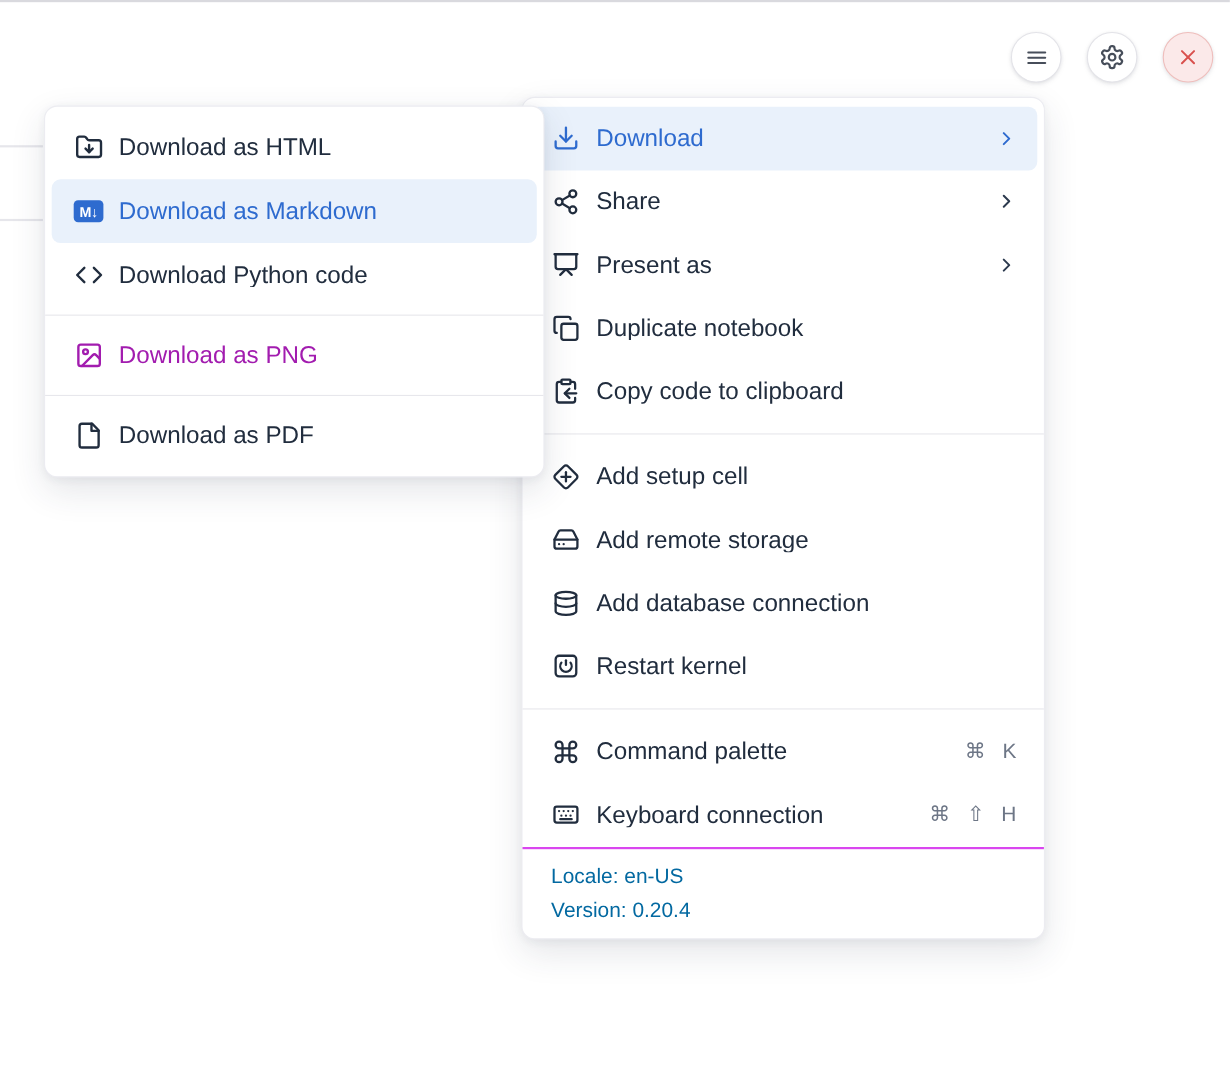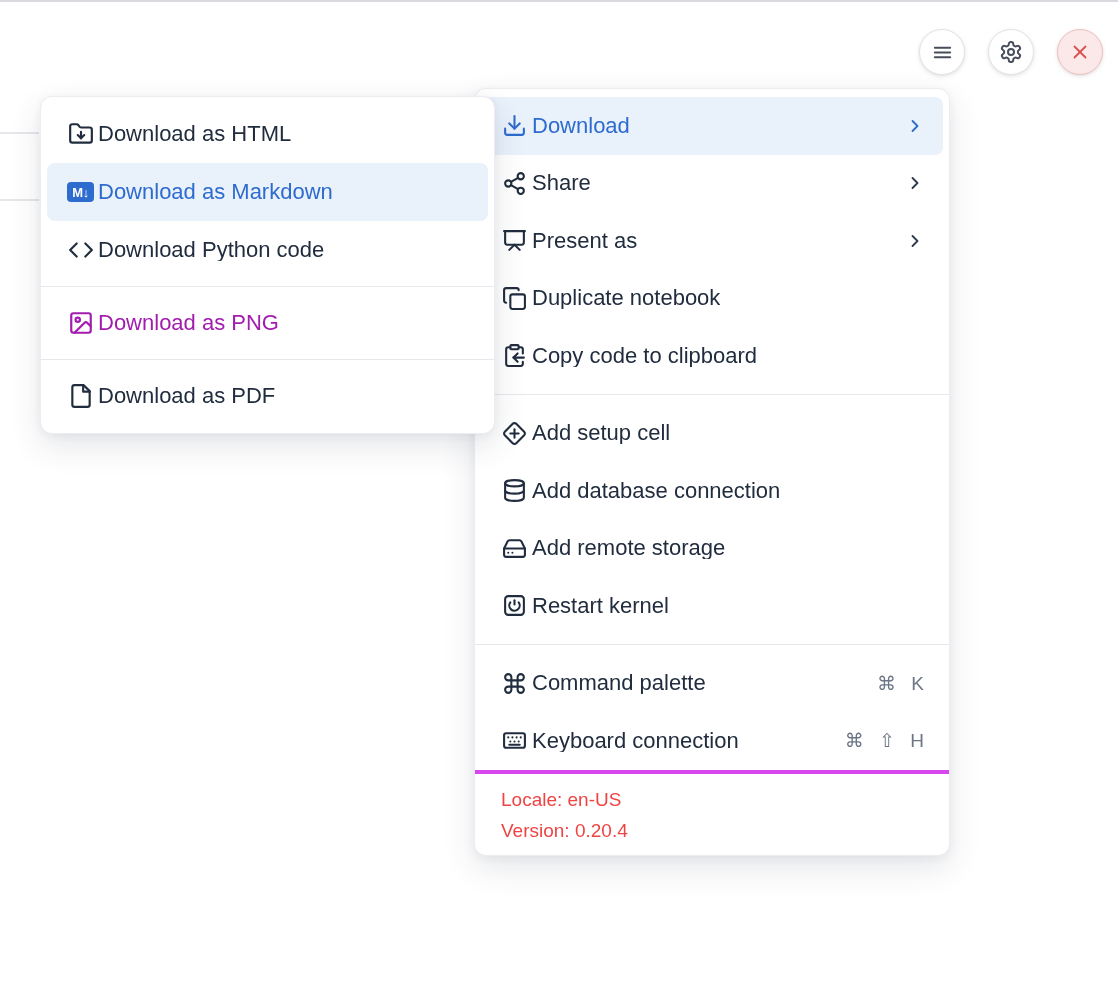--- a/index.html
+++ b/index.html
@@ -30,21 +30,21 @@
   .menu-panel{
     position:absolute;background:#ffffff;box-sizing:border-box;
     border:1px solid #ececf1;border-radius:12px;
     box-shadow:0 12px 32px rgba(40,50,70,.12),0 2px 8px rgba(40,50,70,.06);
   }
   #left-menu{left:40px;top:96px;width:455px;padding:8px 0;z-index:6;}
   #right-menu{left:474px;top:88px;width:476px;padding:8px 0 0 0;z-index:5;}
 
   .menu-item{
     display:flex;align-items:center;box-sizing:border-box;
-    padding:0 24px 0 26px;gap:4px;
+    padding:0 24px 0 26px;gap:14px;
     font-size:22px;line-height:1;color:#212d3e;cursor:pointer;
   }
   #left-menu .menu-item{height:58px;}
   #right-menu .menu-item{height:57.5px;}
   .menu-item .icon{width:27px;display:flex;align-items:center;justify-content:center;flex:none;color:inherit;}
   .menu-item .label{flex:1 1 auto;white-space:nowrap;overflow:hidden;}
   .menu-item.active{
     background:#e9f1fb;border-radius:8px;margin:0 6px;
     padding:0 18px 0 20px;color:#2e6bcf;
   }
@@ -56,22 +56,22 @@
   #left-menu .divider{margin:7px 0;}
   #right-menu .divider{margin:9.5px 0;}
 
   .md-badge{
     display:inline-flex;align-items:center;justify-content:center;
     width:28px;height:20px;border-radius:4px;background:#2e6bcf;
     color:#ffffff;font-size:13px;font-weight:bold;letter-spacing:-0.5px;
   }
 
   .menu-footer{
-    border-top:4px solid #d946ef;padding:10px 26px 9px 26px;
-    font-size:19px;line-height:31px;color:#ef4444;
+    border-top:2px solid #d946ef;padding:10px 26px 9px 26px;
+    font-size:19px;line-height:31px;color:#0369a1;
   }
 </style>
 </head>
 <body>
 
 <div class="top-line"></div>
 <div class="bg-line bg-line-1"></div>
 <div class="bg-line bg-line-2"></div>
 
 <div class="toolbar">
@@ -237,38 +237,38 @@
           <path d="M2.7 10.3a2.41 2.41 0 0 0 0 3.41l7.59 7.59a2.41 2.41 0 0 0 3.41 0l7.59-7.59a2.41 2.41 0 0 0 0-3.41L13.7 2.71a2.41 2.41 0 0 0-3.41 0Z"></path>
           <path d="M8 12h8"></path>
         </svg>
     </span>
     <span class="label">Add setup cell</span>
   </div>
 
   <div class="menu-item">
     <span class="icon">
       <svg width="25" height="25" viewBox="0 0 24 24" fill="none" stroke="currentColor" stroke-width="2" stroke-linecap="round" stroke-linejoin="round">
-          <ellipse cx="12" cy="5" rx="9" ry="3"></ellipse>
-          <path d="M3 5V19A9 3 0 0 0 21 19V5"></path>
-          <path d="M3 12A9 3 0 0 0 21 12"></path>
-        </svg>
-    </span>
-    <span class="label">Add database connection</span>
-  </div>
-
-  <div class="menu-item">
-    <span class="icon">
-      <svg width="25" height="25" viewBox="0 0 24 24" fill="none" stroke="currentColor" stroke-width="2" stroke-linecap="round" stroke-linejoin="round">
           <line x1="22" x2="2" y1="12" y2="12"></line>
           <path d="M5.45 5.11 2 12v6a2 2 0 0 0 2 2h16a2 2 0 0 0 2-2v-6l-3.45-6.89A2 2 0 0 0 16.76 4H7.24a2 2 0 0 0-1.79 1.11z"></path>
           <line x1="6" x2="6.01" y1="16" y2="16"></line>
           <line x1="10" x2="10.01" y1="16" y2="16"></line>
         </svg>
     </span>
     <span class="label">Add remote storage</span>
+  </div>
+
+  <div class="menu-item">
+    <span class="icon">
+      <svg width="25" height="25" viewBox="0 0 24 24" fill="none" stroke="currentColor" stroke-width="2" stroke-linecap="round" stroke-linejoin="round">
+          <ellipse cx="12" cy="5" rx="9" ry="3"></ellipse>
+          <path d="M3 5V19A9 3 0 0 0 21 19V5"></path>
+          <path d="M3 12A9 3 0 0 0 21 12"></path>
+        </svg>
+    </span>
+    <span class="label">Add database connection</span>
   </div>
 
   <div class="menu-item">
     <span class="icon">
       <svg width="25" height="25" viewBox="0 0 24 24" fill="none" stroke="currentColor" stroke-width="2" stroke-linecap="round" stroke-linejoin="round">
           <rect x="3" y="3" width="18" height="18" rx="3"></rect>
           <path d="M12 7v4"></path>
           <path d="M7.998 9.003a5 5 0 1 0 8-.005"></path>
         </svg>
     </span>

